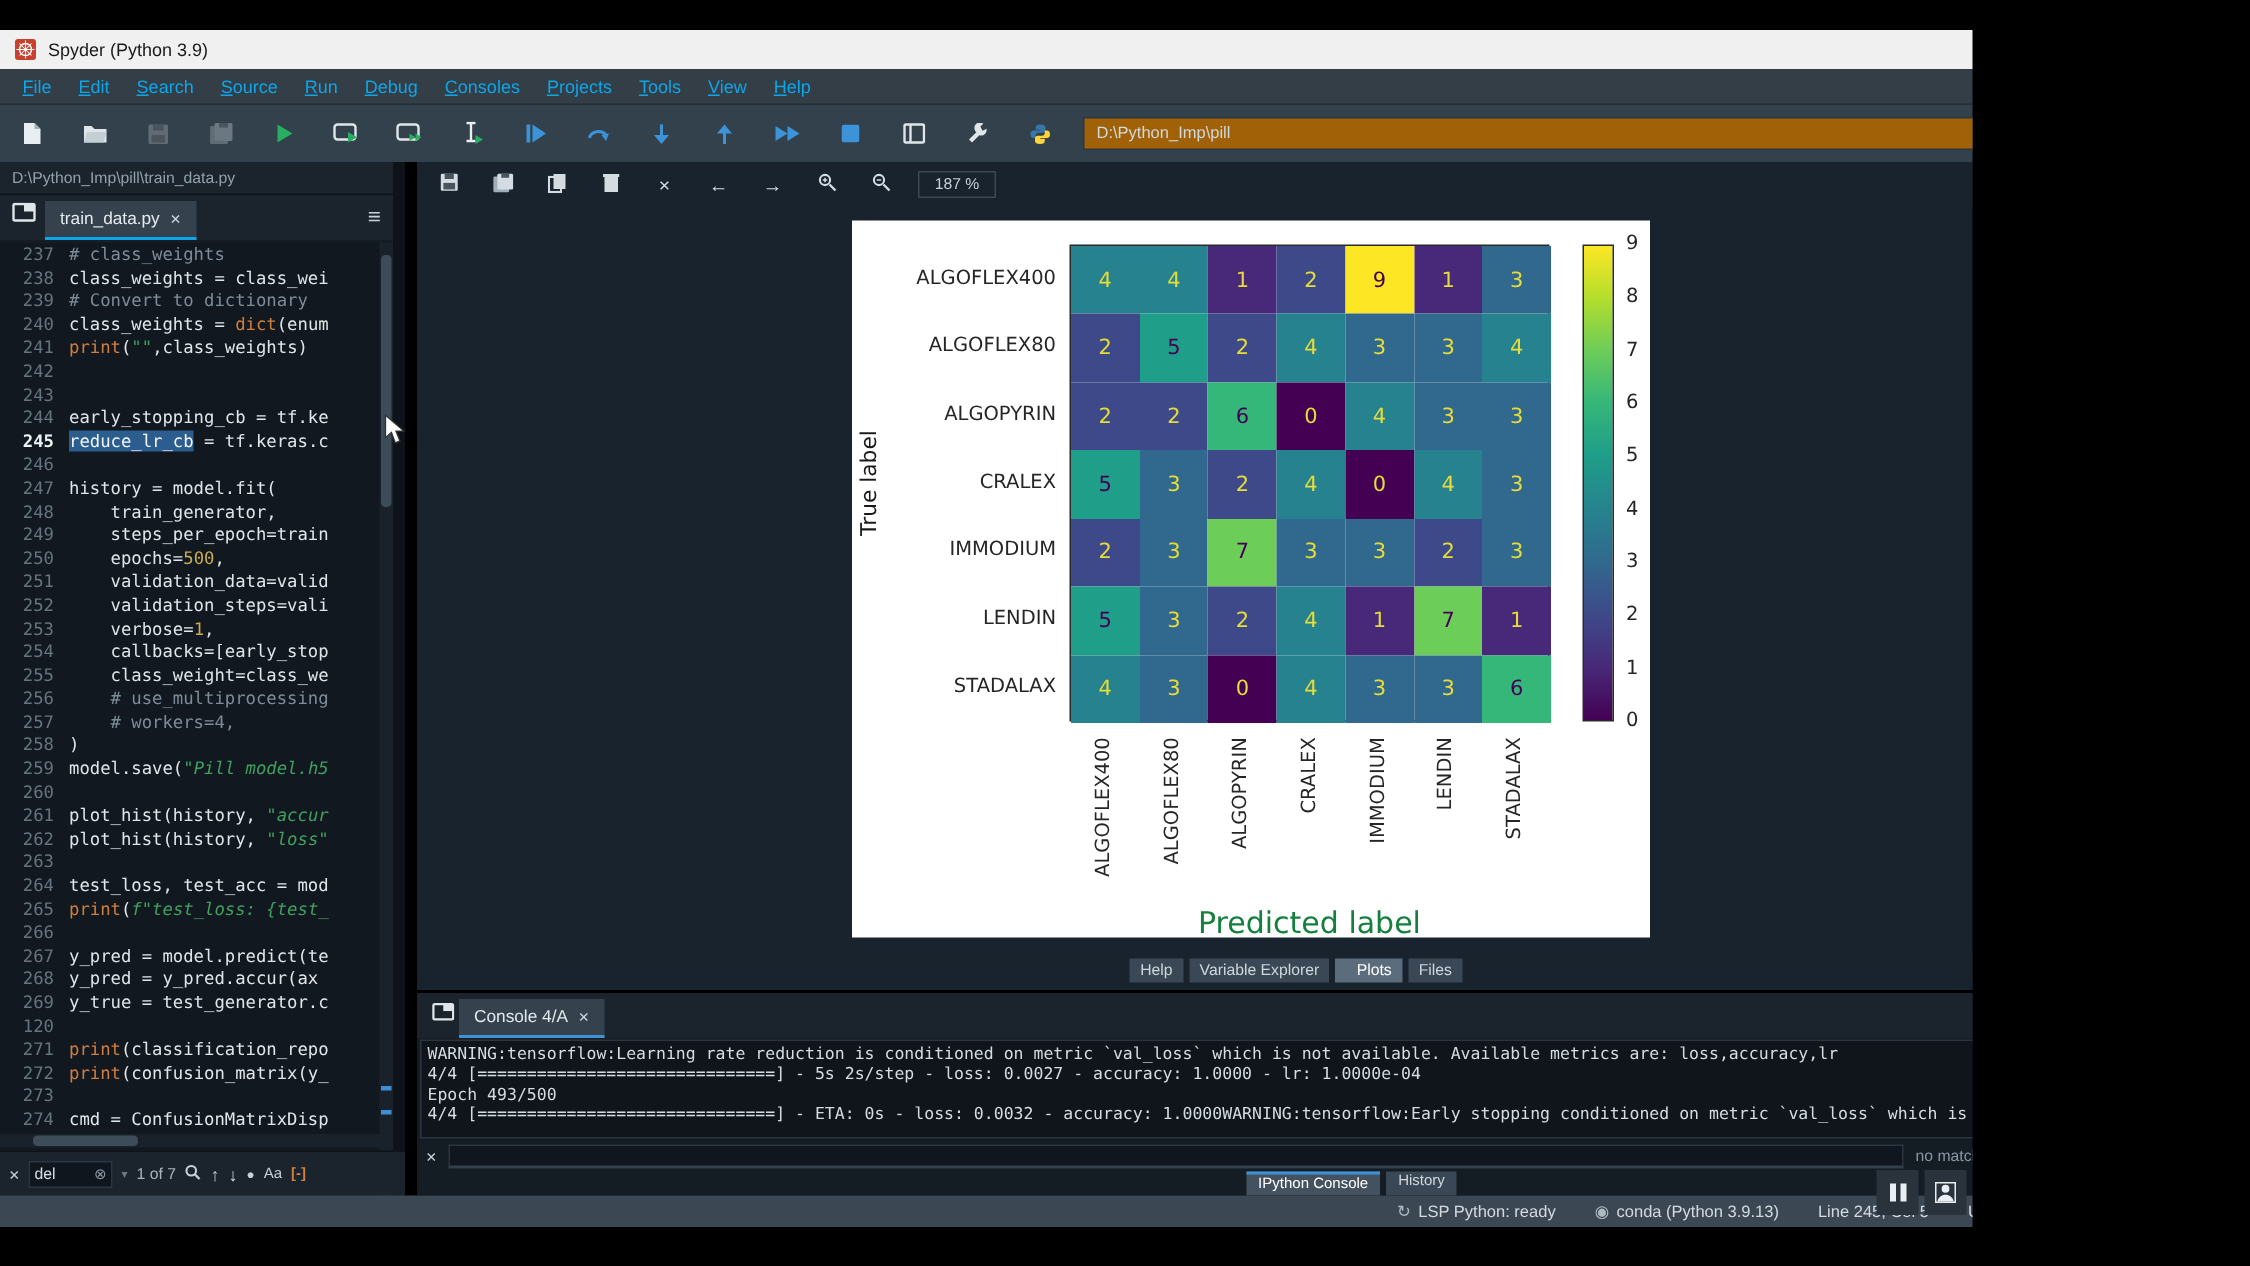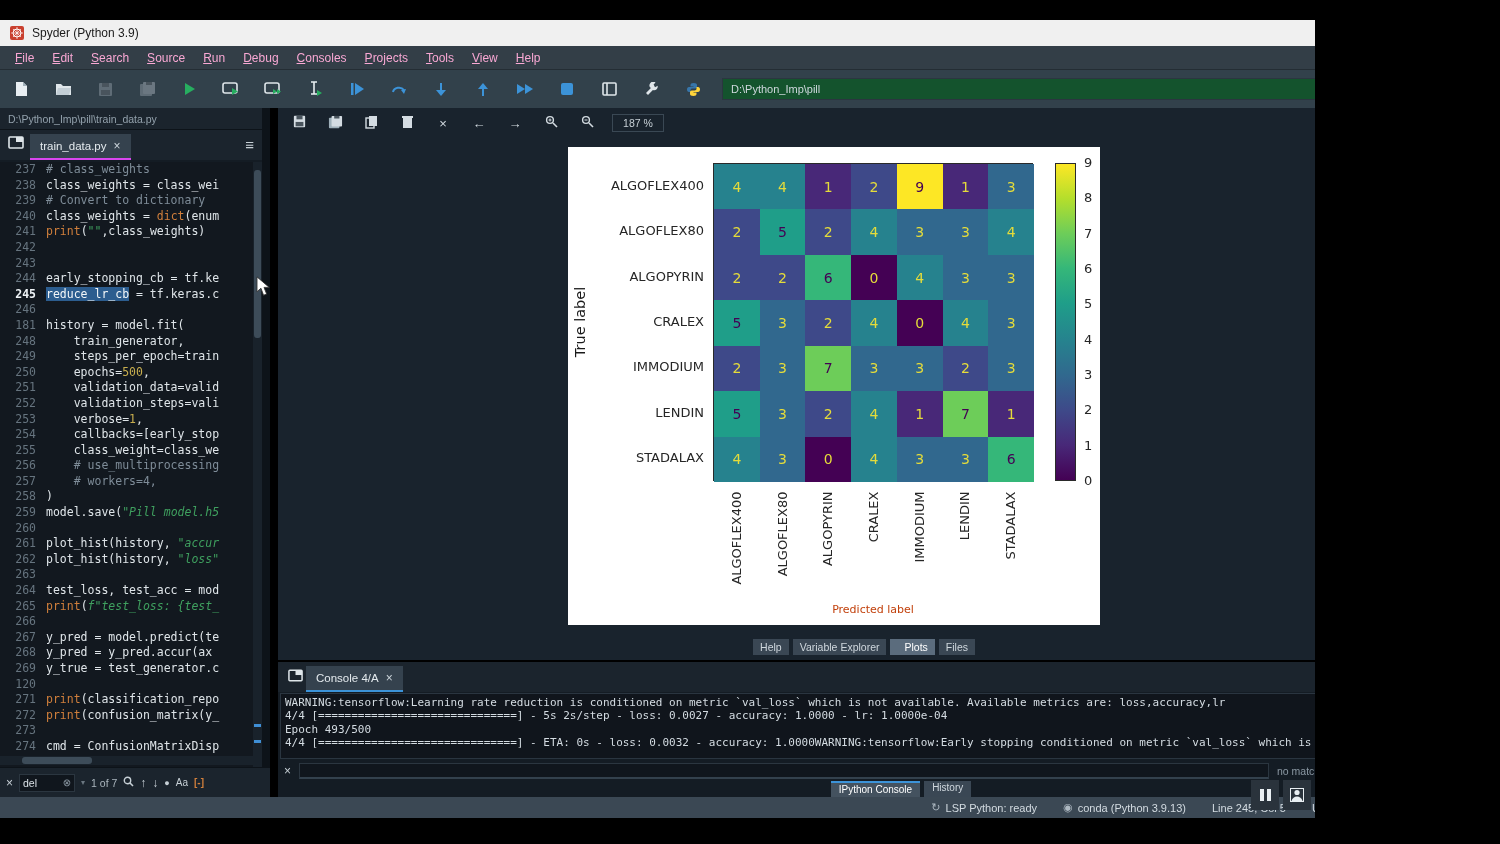--- a/index.html
+++ b/index.html
@@ -7,35 +7,35 @@
   .stage { position:relative; width:1315px; height:844px; background:#000; overflow:hidden; }
 
   
   .titlebar { position:absolute; left:0; top:20px; width:1500px; height:26px; background:#f0f0f0; display:flex; align-items:center; }
   .titlebar .apptitle { font-size:12px; color:#1a1a1a; margin-left:8px; }
   .win-controls { position:absolute; right:0; top:0; height:26px; display:flex; }
   .win-btn { width:46px; height:26px; display:flex; align-items:center; justify-content:center; color:#333; font-size:13px; }
   .spyder-logo { margin-left:10px; }
 
   .menubar { position:absolute; left:0; top:46px; width:1500px; height:24px; background:#333e47; display:flex; align-items:center; padding-left:6px; border-bottom:1px solid #242d34;}
-  .menu-item { color:#f9a8d4; font-size:12px; padding:3px 9px; }
+  .menu-item { color:#0ea5e9; font-size:12px; padding:3px 9px; }
   .menu-item u { text-decoration:underline; }
 
   .toolbar { position:absolute; left:0; top:70px; width:1500px; height:38px; background:#32414b; display:flex; align-items:center; }
   .tb-icon { width:42px; height:30px; display:flex; align-items:center; justify-content:center; }
-  .path-box { position:absolute; left:722px; top:8px; width:699px; height:22px; background:#14532d; border:1px solid #2b3640; color:#cfd8dd; font-size:11px; padding:2px 8px; display:flex; align-items:center; }
+  .path-box { position:absolute; left:722px; top:8px; width:699px; height:22px; background:#a16207; border:1px solid #2b3640; color:#cfd8dd; font-size:11px; padding:2px 8px; display:flex; align-items:center; }
   .path-caret { position:absolute; left:1412px; top:14px; color:#6b7781; font-size:8px; }
   .tb-right { position:absolute; right:0; top:4px; display:flex; }
 
   
   .editor-panel { position:absolute; left:0; top:108px; width:270px; height:689px; background:#141c24; border-right:8px solid #0d1319; }
   .breadcrumb { height:22px; color:#93a1ac; font-size:10.5px; display:flex; align-items:center; padding-left:8px; background:#1b242d; border-bottom:1px solid #0d1319;}
   .ed-tabbar { height:30px; background:#1b242d; display:flex; align-items:flex-end; position:relative; }
   .ed-newtab { position:absolute; left:8px; top:5px; }
-  .ed-tab { margin-left:30px; height:26px; background:#35424e; color:#e4eaee; font-size:11.5px; display:flex; align-items:center; gap:7px; padding:0 10px; border-bottom:2px solid #d946ef; }
+  .ed-tab { margin-left:30px; height:26px; background:#35424e; color:#e4eaee; font-size:11.5px; display:flex; align-items:center; gap:7px; padding:0 10px; border-bottom:2px solid #0ea5e9; }
   .tab-close { color:#cdd6dc; font-size:12px; }
   .ed-burger { position:absolute; right:8px; top:6px; color:#c7d0d6; font-size:15px; }
 
   .code-area { position:absolute; left:0; top:54px; width:262px; height:645px; background:#12181f; overflow:hidden; font-family:"DejaVu Sans Mono", monospace; font-size:11.5px; }
   .code-line { display:flex; height:15.6px; line-height:15.6px; white-space:pre; }
   .gutter { width:46px; text-align:right; color:#66747f; padding-right:10px; flex:none; }
   .gutter.cur { color:#eef3f6; font-weight:bold; }
   .ctext { color:#dfe5e9; }
   .tok-n { color:#dfe5e9; }
   .tok-c { color:#7e8c98; }
@@ -66,21 +66,21 @@
   .pt-ico { color:#d4dce2; font-size:13px; width:22px; text-align:center; }
   .zoom-box { width:52px; height:18px; border:1px solid #3a4854; color:#c7d0d6; font-size:10.5px; display:flex; align-items:center; justify-content:center; }
   .plots-burger { position:absolute; right:8px; top:7px; color:#c7d0d6; font-size:15px; }
   .plots-canvas { position:absolute; left:0; top:30px; width:1222px; height:496px; }
 
   .figure { position:absolute; left:290px; top:9px; width:532px; height:478px; background:#ffffff; font-family:"DejaVu Sans", sans-serif; }
   .hm-grid { position:absolute; left:145px; top:16px; width:320px; height:318px; border:1px solid #2a2a2a; }
   .hm-cell { position:absolute; display:flex; align-items:center; justify-content:center; font-size:14px; }
   .hm-ylab { position:absolute; text-align:right; font-size:13px; color:#262626; white-space:nowrap; }
   .hm-xlab { position:absolute; font-size:13px; color:#262626; white-space:nowrap; transform:rotate(-90deg); text-align:right; }
-  .hm-xtitle { position:absolute; font-size:11px; color:#c2410c; }
+  .hm-xtitle { position:absolute; font-size:20px; color:#15803d; }
   .hm-ytitle { position:absolute; font-size:14.5px; color:#1a1a1a; transform:rotate(-90deg); white-space:nowrap; }
   .cbar { position:absolute; left:487px; top:16px; width:21px; height:318px; border:1px solid #2a2a2a;
           background:linear-gradient(to top,#440154 0%,#482878 11%,#3e4989 22%,#31688e 33%,#26828e 44%,#1f9e89 56%,#35b779 67%,#6dcd59 78%,#b4de2c 89%,#fde725 100%); }
   .cb-tick { position:absolute; font-size:13px; color:#262626; }
 
   .thumbs { position:absolute; right:0; top:0; width:100px; height:496px; }
   .thumb { position:absolute; left:10px; width:78px; background:#e9e9e9; }
   .thumb.sel { outline:2px solid #4a9bdb; background:#ffffff; }
   .pill-grid { display:grid; grid-template-columns:repeat(5,1fr); gap:1px; padding:3px; height:100%; }
   .pill-cell { background:#bfbfbf; position:relative; }
@@ -292,21 +292,21 @@
         <div class="code-line"><span class="gutter">237</span><span class="ctext"><span class="tok-c"># class_weights</span></span></div>
         <div class="code-line"><span class="gutter">238</span><span class="ctext"><span class="tok-n">class_weights = class_wei</span></span></div>
         <div class="code-line"><span class="gutter">239</span><span class="ctext"><span class="tok-c"># Convert to dictionary</span></span></div>
         <div class="code-line"><span class="gutter">240</span><span class="ctext"><span class="tok-n">class_weights = </span><span class="tok-b">dict</span><span class="tok-n">(enum</span></span></div>
         <div class="code-line"><span class="gutter">241</span><span class="ctext"><span class="tok-b">print</span><span class="tok-n">(</span><span class="tok-s">""</span><span class="tok-n">,class_weights)</span></span></div>
         <div class="code-line"><span class="gutter">242</span><span class="ctext"></span></div>
         <div class="code-line"><span class="gutter">243</span><span class="ctext"></span></div>
         <div class="code-line"><span class="gutter">244</span><span class="ctext"><span class="tok-n">early_stopping_cb = tf.ke</span></span></div>
         <div class="code-line"><span class="gutter cur">245</span><span class="ctext"><span class="tok-sel">reduce_lr_cb</span><span class="tok-n"> = tf.keras.c</span></span></div>
         <div class="code-line"><span class="gutter">246</span><span class="ctext"></span></div>
-        <div class="code-line"><span class="gutter">181</span><span class="ctext"><span class="tok-n">history = model.fit(</span></span></div>
+        <div class="code-line"><span class="gutter">247</span><span class="ctext"><span class="tok-n">history = model.fit(</span></span></div>
         <div class="code-line"><span class="gutter">248</span><span class="ctext"><span class="tok-n">    train_generator,</span></span></div>
         <div class="code-line"><span class="gutter">249</span><span class="ctext"><span class="tok-n">    steps_per_epoch=train</span></span></div>
         <div class="code-line"><span class="gutter">250</span><span class="ctext"><span class="tok-n">    epochs=</span><span class="tok-num">500</span><span class="tok-n">,</span></span></div>
         <div class="code-line"><span class="gutter">251</span><span class="ctext"><span class="tok-n">    validation_data=valid</span></span></div>
         <div class="code-line"><span class="gutter">252</span><span class="ctext"><span class="tok-n">    validation_steps=vali</span></span></div>
         <div class="code-line"><span class="gutter">253</span><span class="ctext"><span class="tok-n">    verbose=</span><span class="tok-num">1</span><span class="tok-n">,</span></span></div>
         <div class="code-line"><span class="gutter">254</span><span class="ctext"><span class="tok-n">    callbacks=[early_stop</span></span></div>
         <div class="code-line"><span class="gutter">255</span><span class="ctext"><span class="tok-n">    class_weight=class_we</span></span></div>
         <div class="code-line"><span class="gutter">256</span><span class="ctext"><span class="tok-c">    # use_multiprocessing</span></span></div>
         <div class="code-line"><span class="gutter">257</span><span class="ctext"><span class="tok-c">    # workers=4,</span></span></div>

